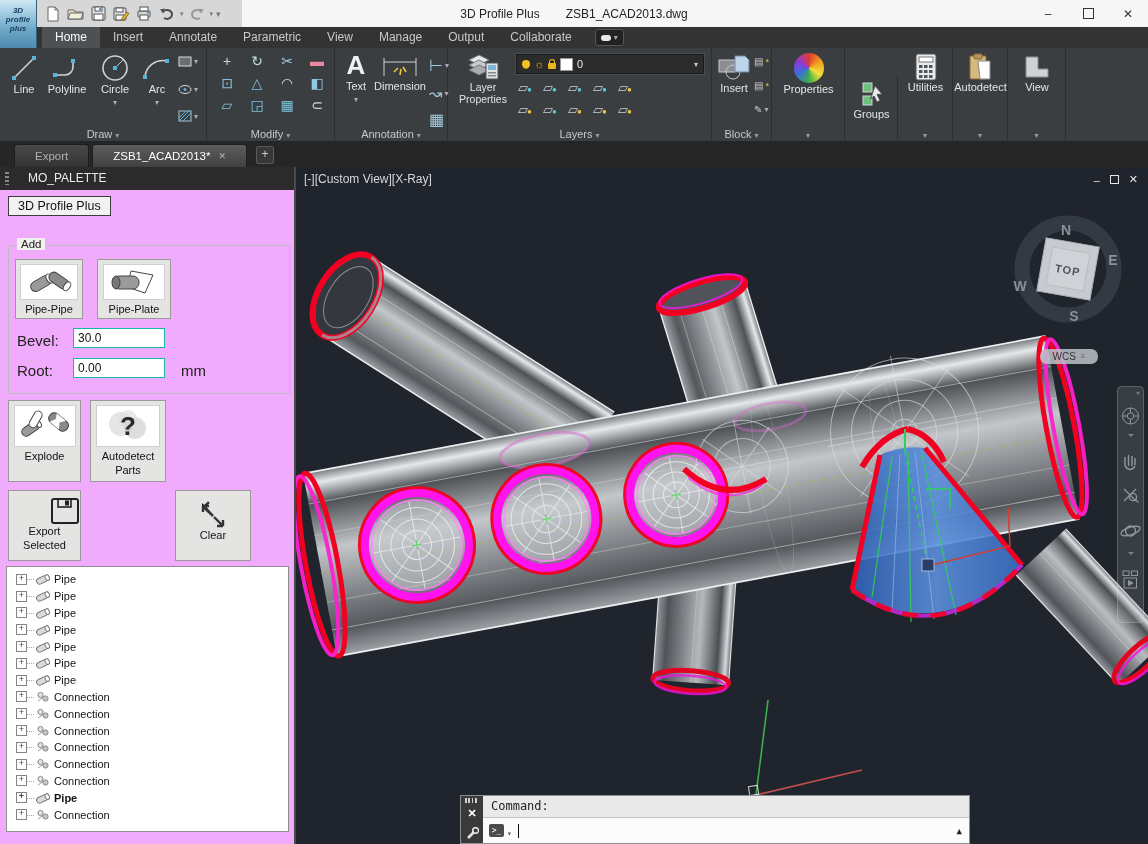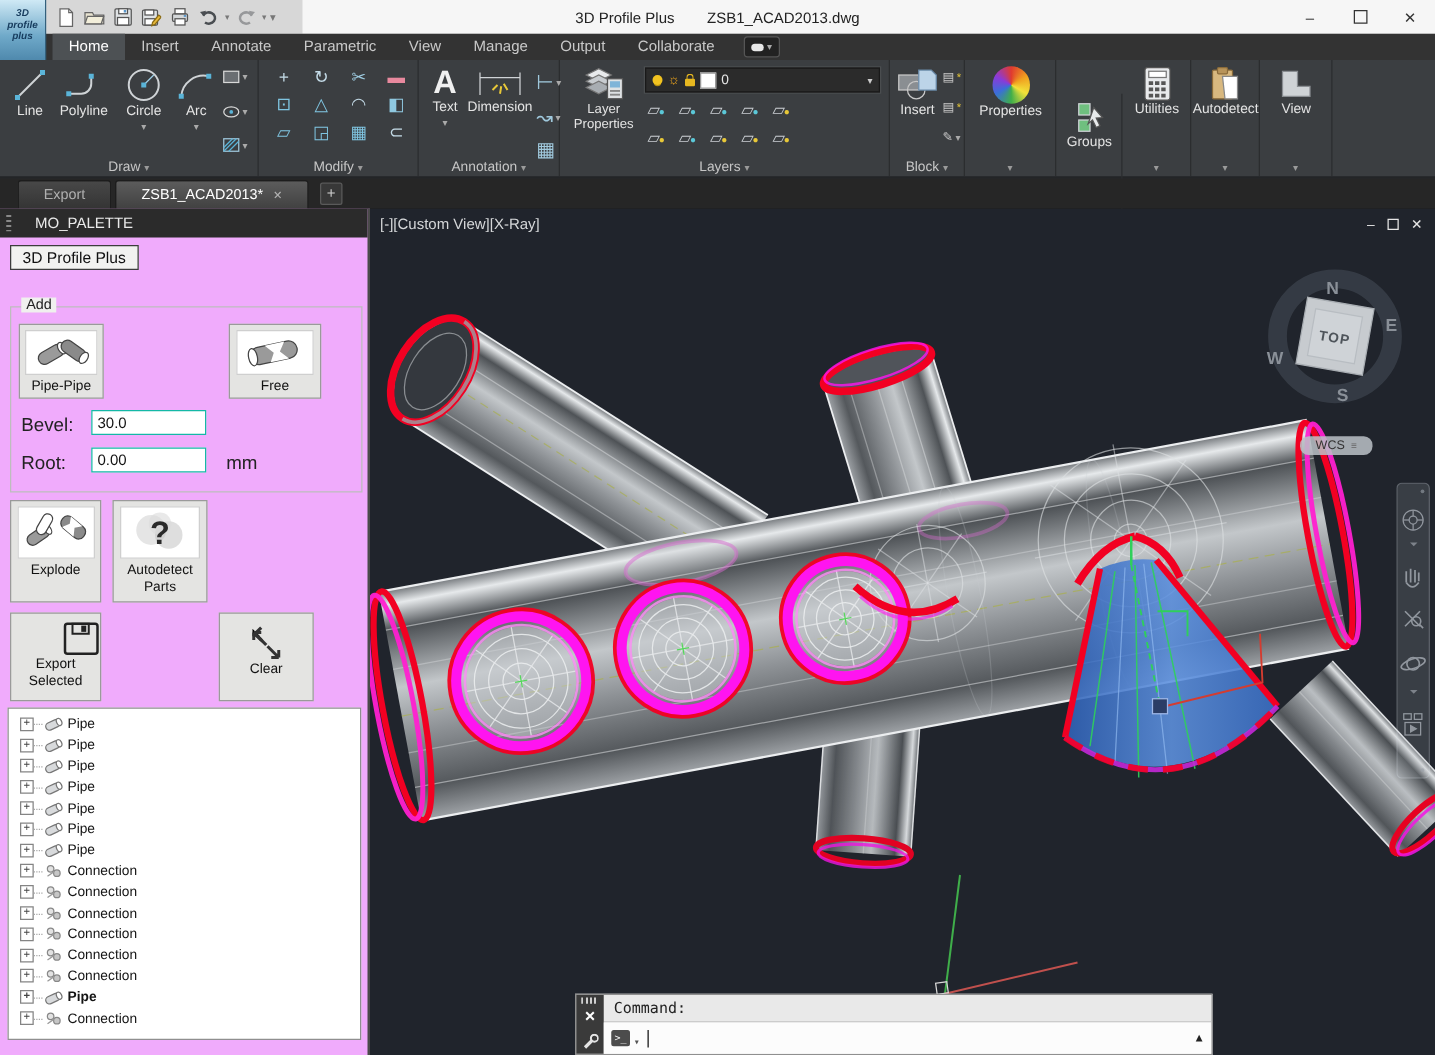--- a/index.html
+++ b/index.html
@@ -484,31 +484,29 @@
                 <ellipse cx="25" cy="16" rx="3" ry="5" fill="#fff" stroke="#444"></ellipse>
               </g>
               <g transform="rotate(35 32 12)">
                 <rect x="22" y="7" width="22" height="10" rx="5" fill="#8a8a8a" stroke="#444"></rect>
                 <ellipse cx="43" cy="12" rx="3" ry="5" fill="#fff" stroke="#444"></ellipse>
               </g>
             </svg>
         </span>
         <span>Pipe-Pipe</span>
       </div>
-      <div class="palbtn" style="left:174px;top:13px;width:74px;height:60px;">
+      <div class="palbtn" style="left:88px;top:13px;width:74px;height:60px;">
         <span class="plate" style="width:60px;height:34px;">
-          <svg width="50" height="28">
-              <g transform="rotate(-12 25 14)">
-                <rect x="5" y="7" width="38" height="14" rx="7" fill="#9a9a9a" stroke="#444"></rect>
-                <path d="M18 7h16l-5 7 6 7H20l4-7z" fill="#fff"></path>
-                <ellipse cx="7" cy="14" rx="3.5" ry="7" fill="#fff" stroke="#444"></ellipse>
-              </g>
+          <svg width="50" height="30">
+              <path d="M22 4l22 4-8 18-18-6z" fill="#fff" stroke="#444"></path>
+              <rect x="4" y="9" width="26" height="13" rx="6" fill="#9a9a9a" stroke="#444"></rect>
+              <ellipse cx="7" cy="15.5" rx="4" ry="6.5" fill="#777" stroke="#444"></ellipse>
             </svg>
         </span>
-        <span>Free</span>
+        <span>Pipe-Plate</span>
       </div>
       <span class="fieldlabel" style="left:8px;top:86px;">Bevel:</span>
       <input class="pfield" style="left: 64px; top: 82px; width: 92px;" value="30.0">
       <span class="fieldlabel" style="left:8px;top:116px;">Root:</span>
       <input class="pfield" style="left: 64px; top: 112px; width: 92px;" value="0.00">
       <span class="fieldlabel" style="left:172px;top:116px;">mm</span>
     </div>
 
     <div class="palbtn" style="left:8px;top:233px;width:73px;height:82px;">
       <span class="plate" style="width:60px;height:40px;">

